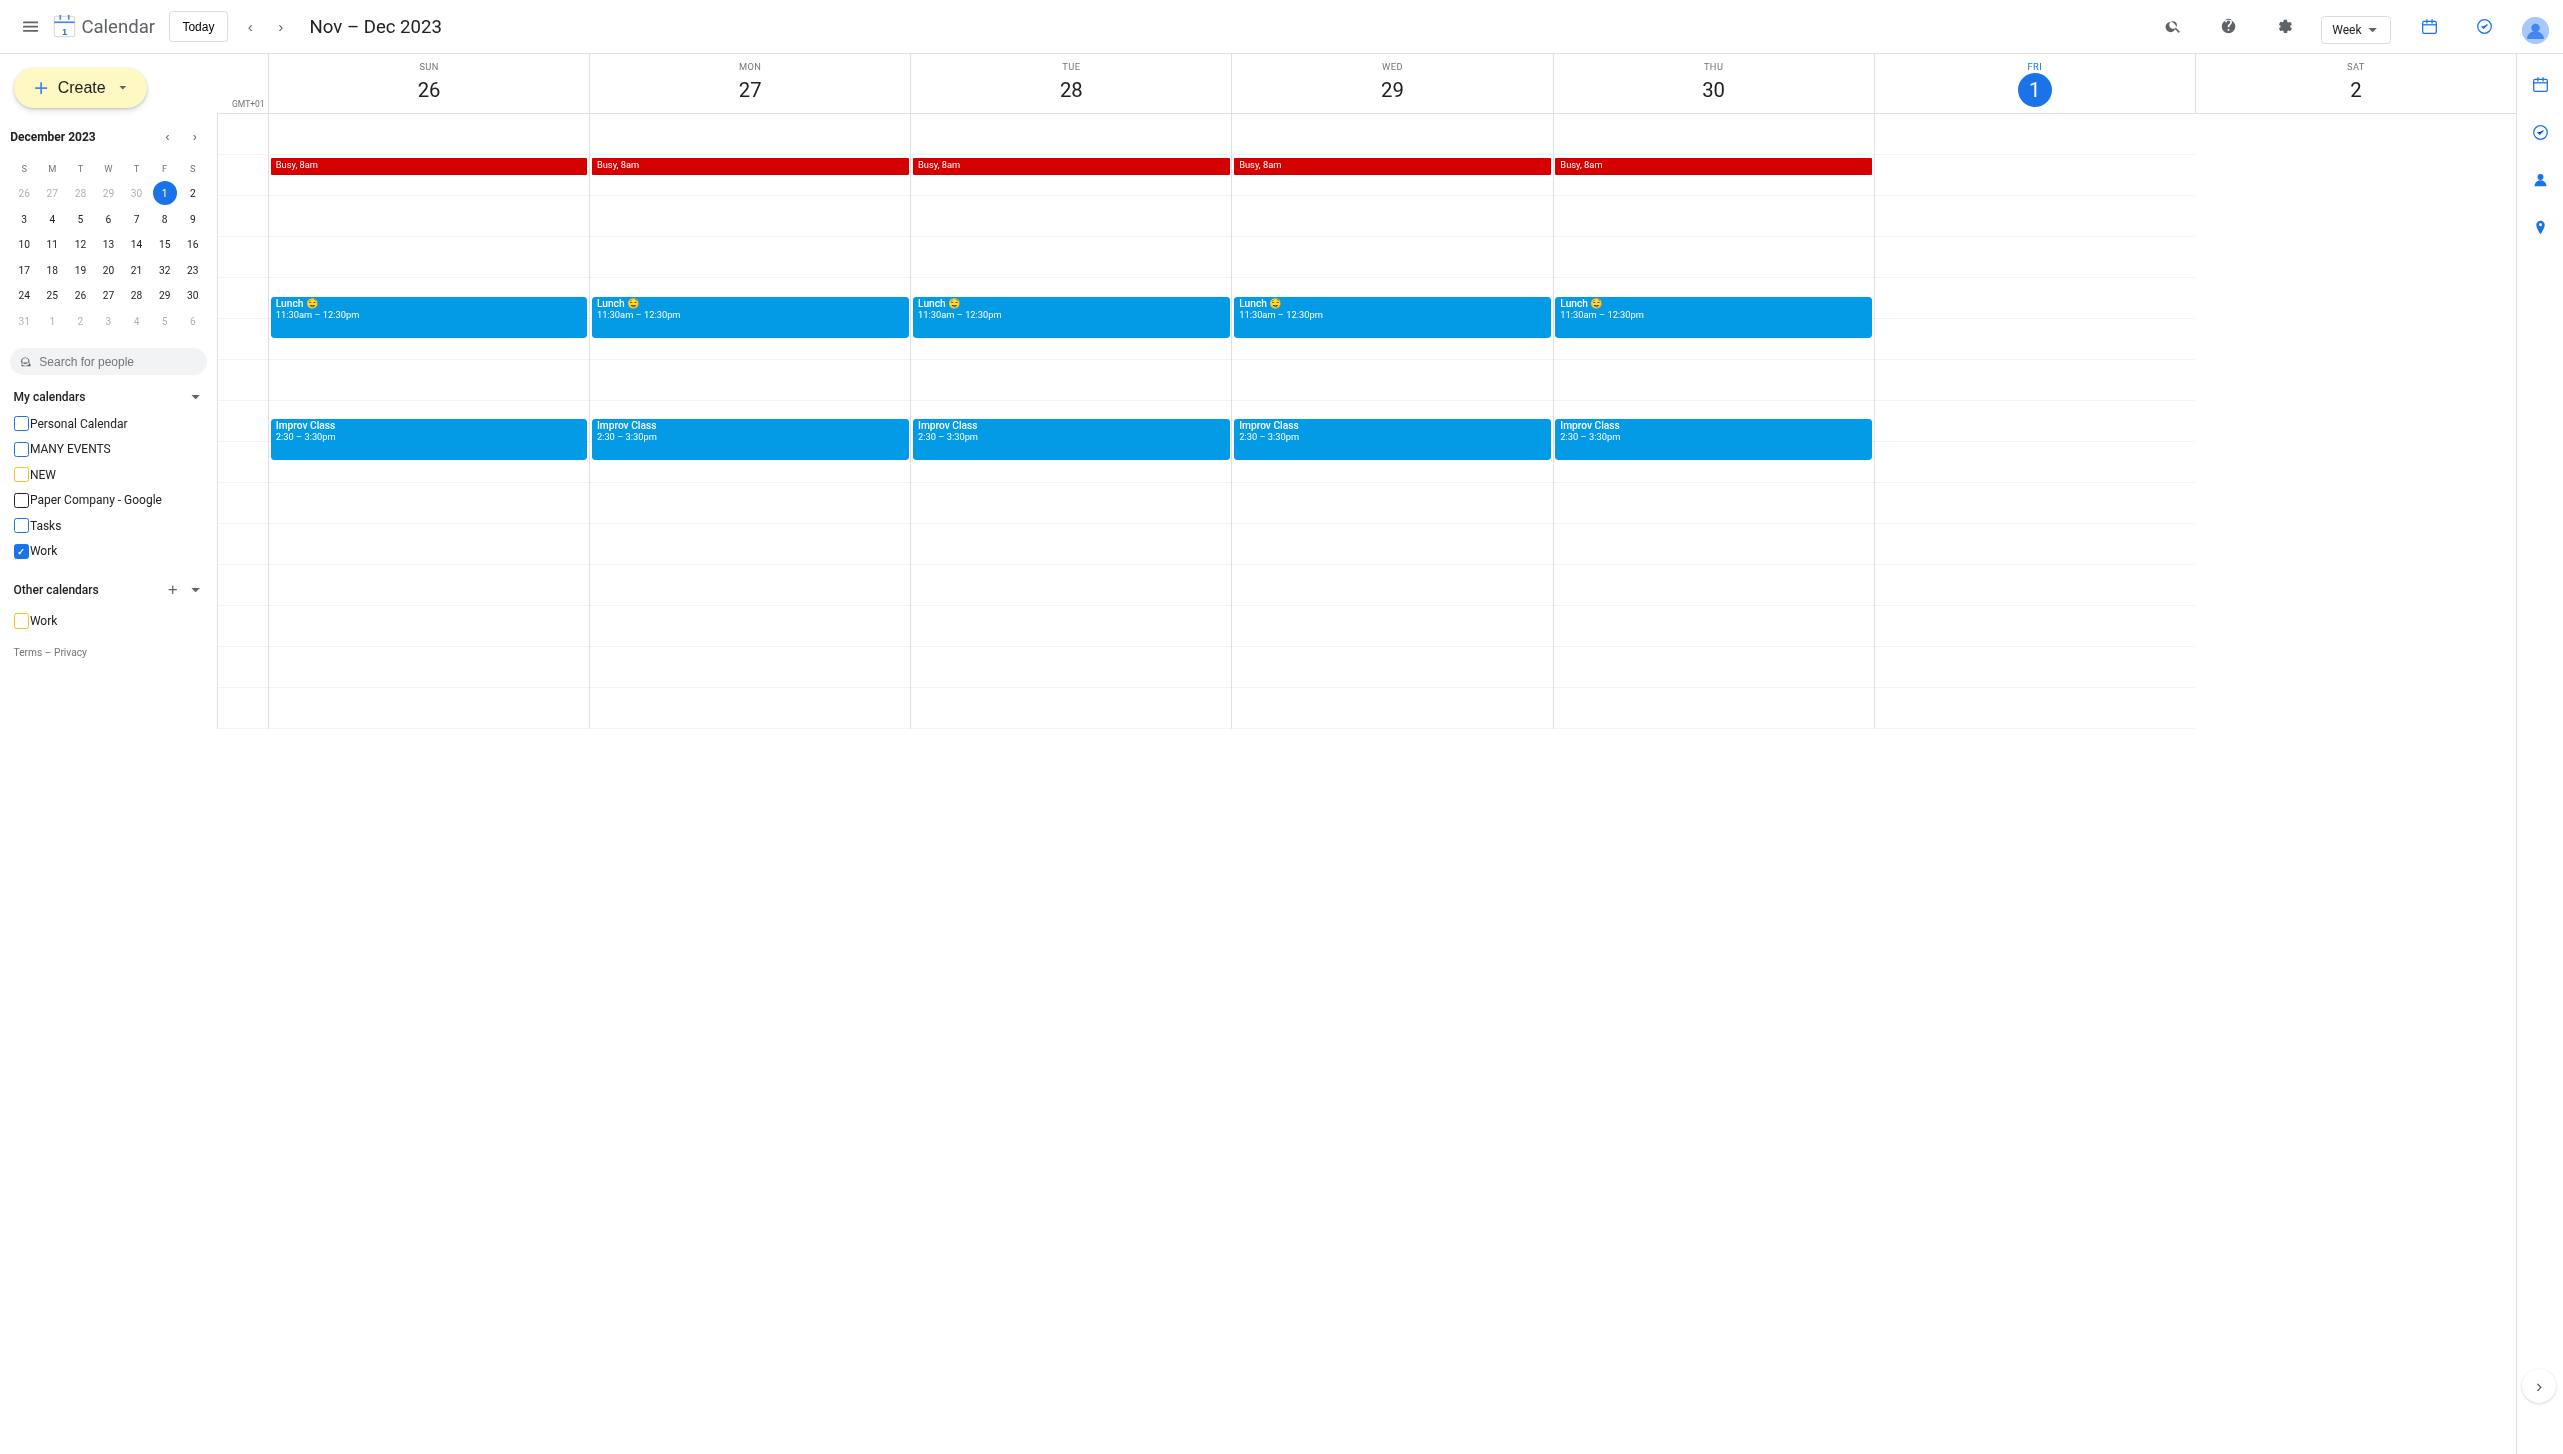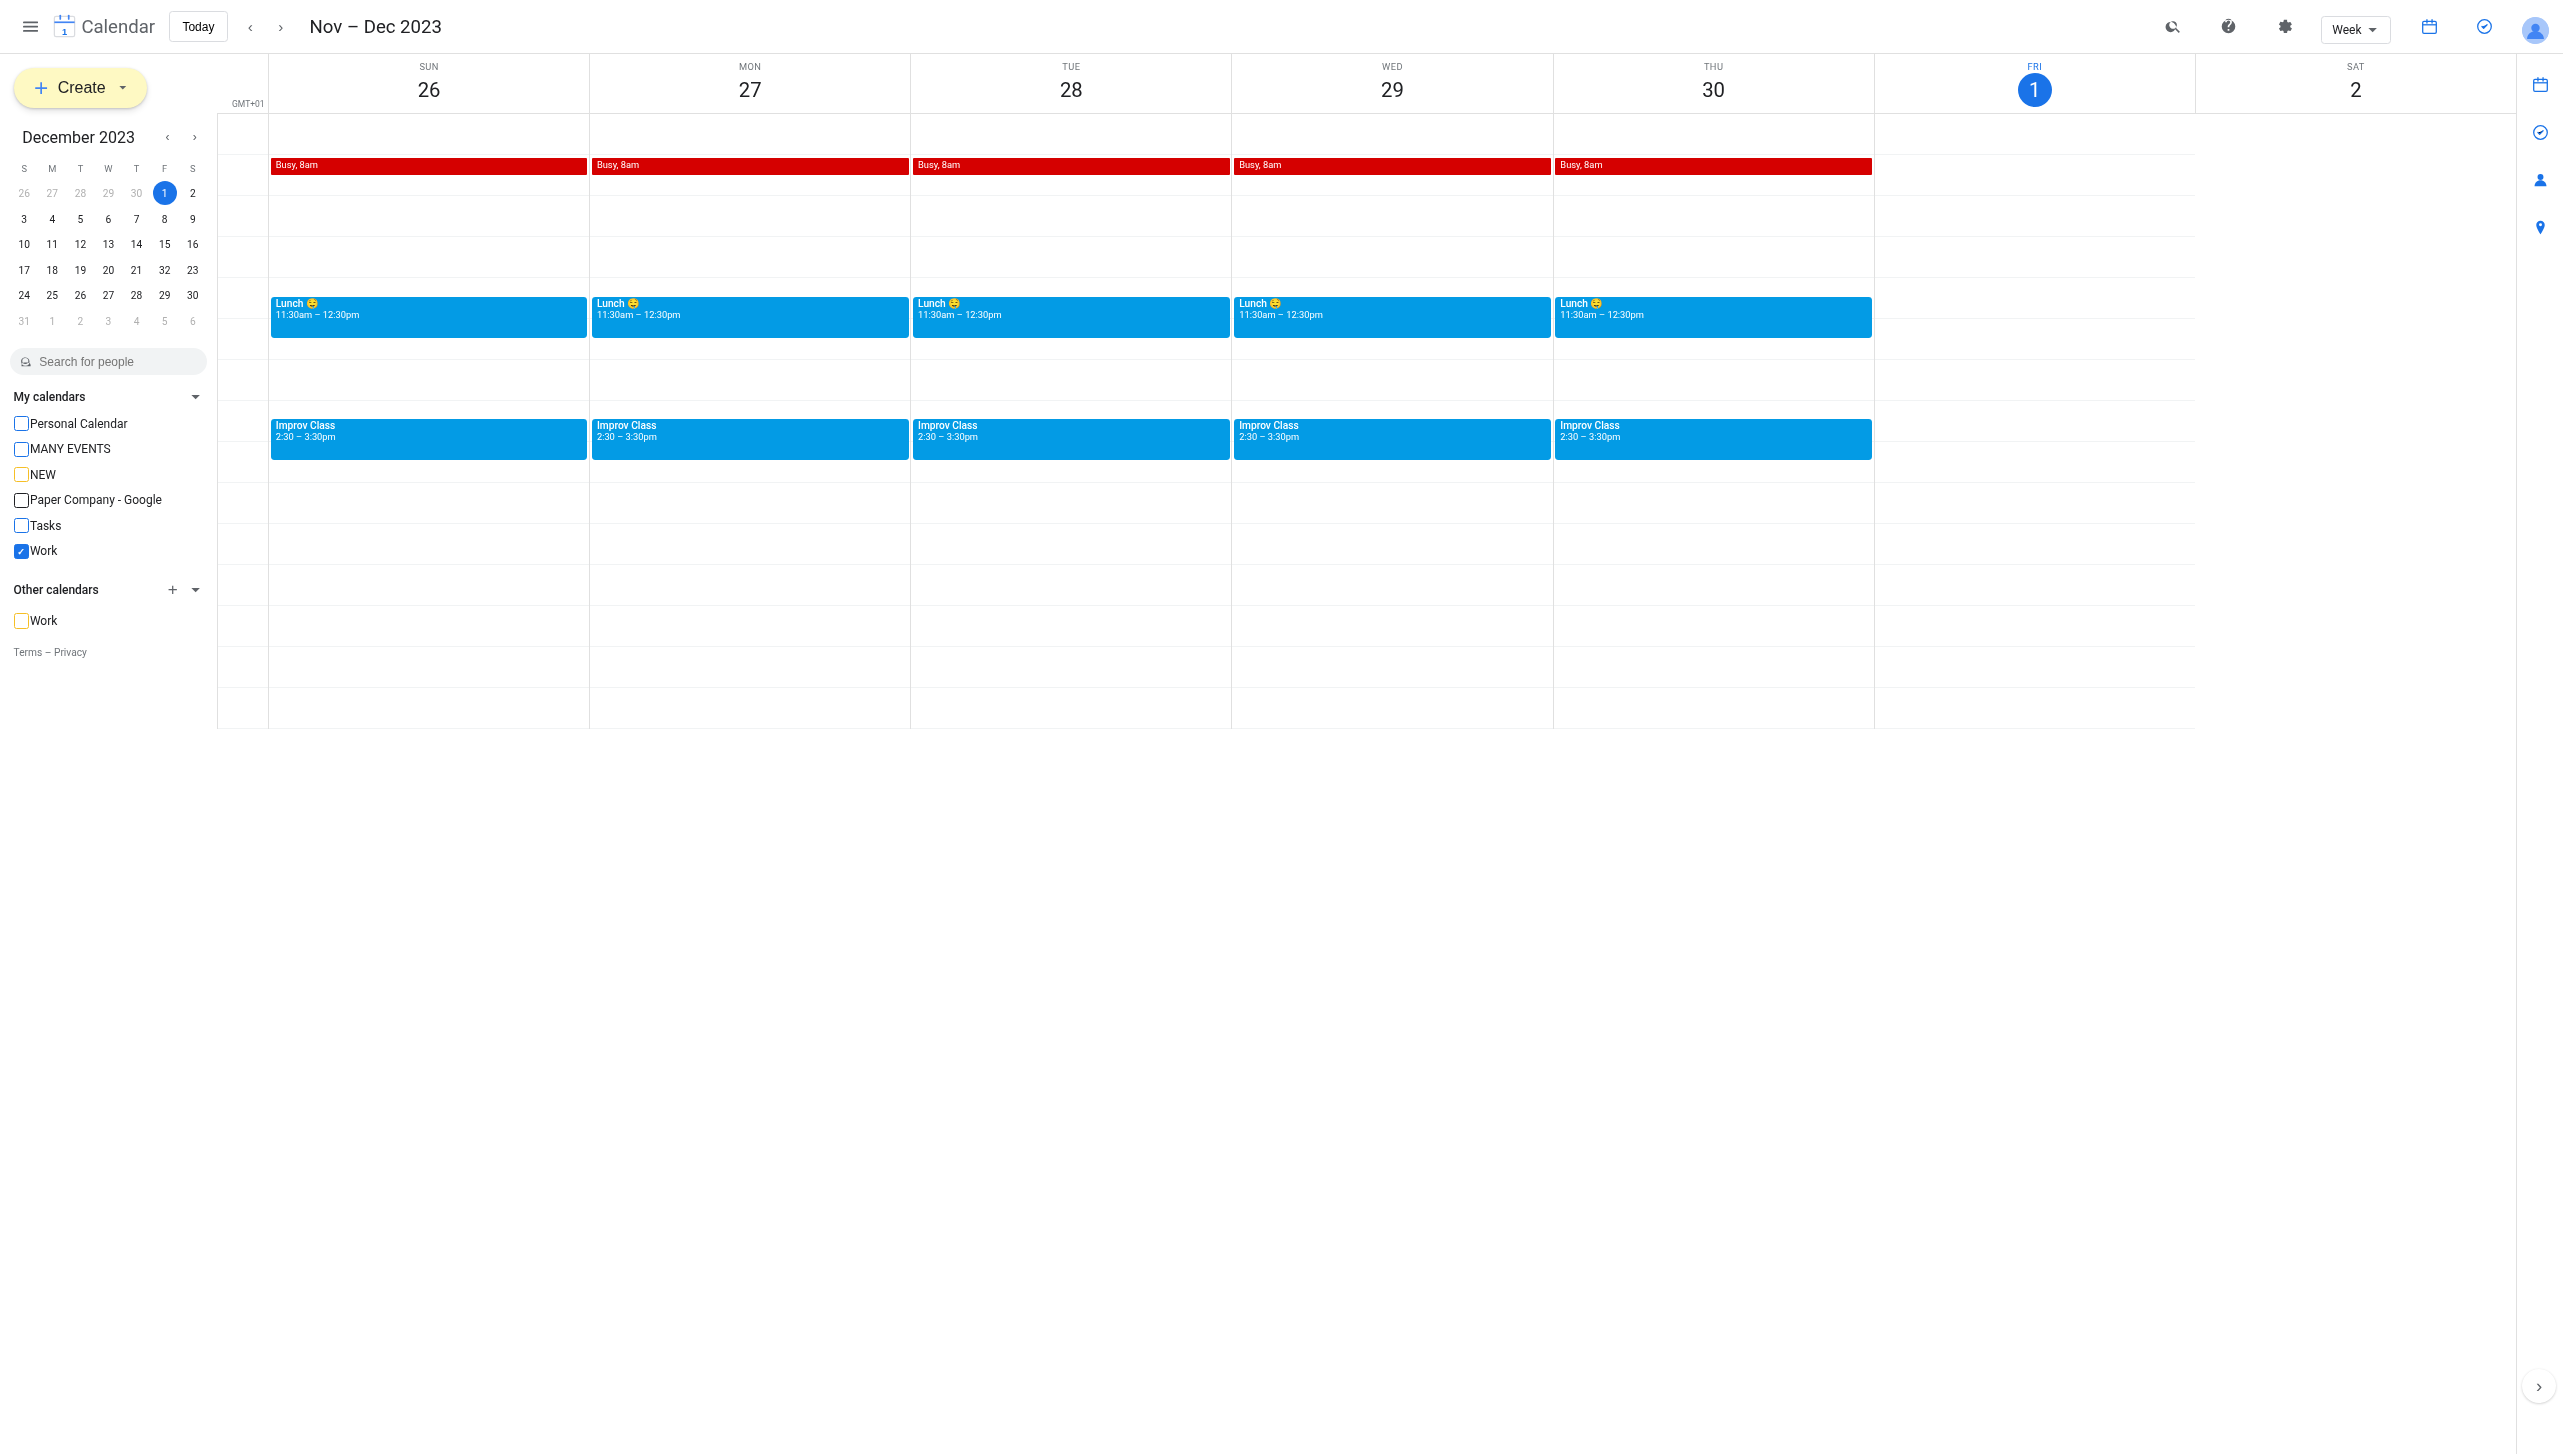--- a/index.html
+++ b/index.html
@@ -27,21 +27,21 @@
     .main-layout { display: flex; flex: 1; overflow: hidden; }
 
     
     .sidebar { width: 217px; flex-shrink: 0; padding: 6.8px 0; overflow-y: auto; border-right: none; }
     .create-btn { display: flex; align-items: center; gap: 6.8px; margin: 6.8px 13.6px 13.6px; padding: 10.2px 17px; border-radius: 20.3px; border: none; background: #fef9c3; box-shadow: 0 0.8px 2.5px rgba(0,0,0,0.2), 0 3.4px 6.8px rgba(0,0,0,0.1); cursor: pointer; font-size: 16px; color: #202124; }
     .plus-icon { width: 20.3px; height: 20.3px; display: flex; align-items: center; justify-content: center; }
 
     
     .mini-cal { padding: 0 10.2px; margin-bottom: 13.6px; }
     .mini-cal-header { display: flex; align-items: center; justify-content: space-between; margin-bottom: 6.8px; padding: 3.4px 0; }
-    .mini-cal-title { font-size: 16px; font-weight: 400; cursor: pointer; margin-left: 12px; }
+    .mini-cal-title { font-size: 12px; font-weight: 700; cursor: pointer; }
     .mini-cal-nav { width: 24px; height: 24px; border-radius: 50%; display: flex; align-items: center; justify-content: center; cursor: pointer; border: none; background: transparent; color: #5f6368; font-size: 12px; }
     .mini-cal-grid { width: 100%; }
     .mini-cal-days-header { display: grid; grid-template-columns: repeat(7, 1fr); text-align: center; margin-bottom: 3.4px; }
     .mini-cal-day-name { font-size: 9.3px; color: #70757a; padding: 3.4px 0; }
     .mini-cal-weeks { }
     .mini-cal-week { display: grid; grid-template-columns: repeat(7, 1fr); text-align: center; }
     .mini-cal-date { width: 24px; height: 24px; display: flex; align-items: center; justify-content: center; border-radius: 50%; cursor: pointer; font-size: 10.2px; margin: 0.8px auto; }
     .mini-cal-date.today { background: #1a73e8; color: #fff; }
     .mini-cal-date.other-month { color: #b0b0b0; }
 

